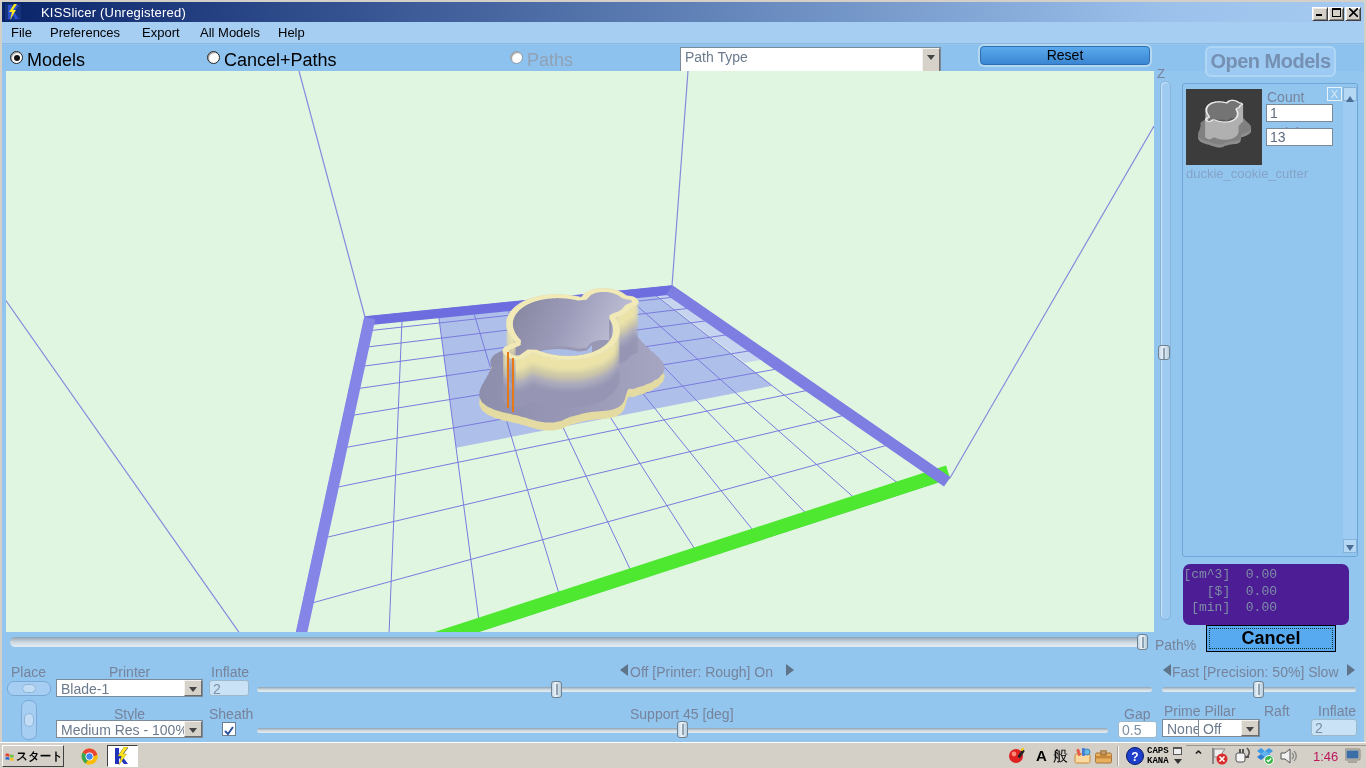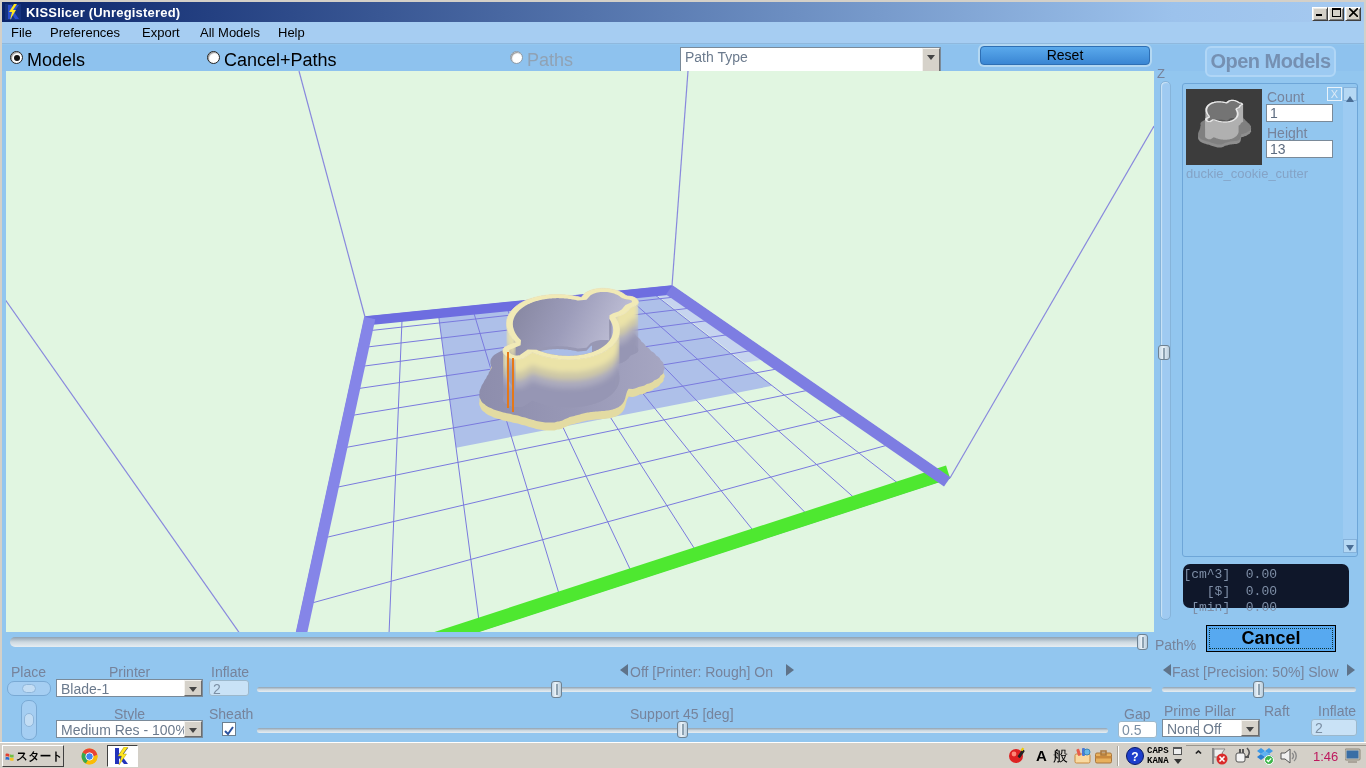--- a/index.html
+++ b/index.html
@@ -1,21 +1,21 @@
 <!DOCTYPE html>
 <html><head><meta charset="utf-8">
 <style>
 *{margin:0;padding:0;box-sizing:border-box}
 html,body{width:1366px;height:768px;overflow:hidden;font-family:"Liberation Sans",sans-serif}
 #screen{position:relative;width:1366px;height:768px;background:#d4d0c8}
 #win{position:absolute;left:0;top:0;width:1366px;height:742px;background:#92c6ef}
 #frame{position:absolute;left:0;top:0;width:1366px;height:742px;border:2px solid #d4d0c8;border-bottom:none;z-index:60;pointer-events:none}
 .abs{position:absolute}
 #titlebar{position:absolute;left:2px;top:2px;width:1362px;height:20px;background:linear-gradient(90deg,#0a246a,#9cc2ec 86%,#a6caf0);display:flex;align-items:center}
-#titletext{color:#fff;font-weight:bold;font-size:13px;margin-left:5px;letter-spacing:.2px}
+#titletext{color:#fff;font-weight:normal;font-size:13px;margin-left:20px;letter-spacing:.2px}
 .wbtn{position:absolute;top:5px;width:16px;height:14px;background:#d4d0c8;border:1px solid;border-color:#fff #404040 #404040 #fff;box-shadow:inset 1px 1px 0 #ecebe5,inset -1px -1px 0 #808080;font-size:9px;text-align:center;line-height:12px;color:#000}
 #menubar{position:absolute;left:2px;top:22px;width:1362px;height:22px;background:#a6cdf2;border-bottom:1px solid #8fb8dd}
 .mitem{position:absolute;top:3px;font-size:13px;color:#000}
 #toolbar{position:absolute;left:2px;top:45px;width:1362px;height:26px;background:#8ec2ee}
 .radio{position:absolute;top:6px;width:13px;height:13px;border-radius:50%;background:#fff;border:1px solid #222;box-shadow:inset 1px 1px 1px #999}
 .radio.sel:after{content:"";position:absolute;left:2.5px;top:2.5px;width:6px;height:6px;border-radius:50%;background:#111}
 .rlabel{position:absolute;top:5px;font-size:18px;color:#000}
 #viewport{position:absolute;left:6px;top:71px;width:1148px;height:561px;background:#e1f6e1}
 #taskbar{position:absolute;left:0;top:742px;width:1366px;height:26px;background:#d4d0c8;border-top:1px solid #fff}
 .lbl{position:absolute;font-size:14px;color:#76839b}
@@ -203,33 +203,33 @@
           </clipPath>
 <path d="M57.1,15.8 L54.9,17.1 L54.7,17.8 L54.2,18.5 L53.4,19.2 L51.4,20.1 L51.2,20.5 L51.2,37.5 L51.4,37.1 L53.4,36.2 L54.2,35.5 L54.7,34.8 L54.9,34.1 L57.1,32.8 Z" fill="#b0b0b0"></path>
 <path d="M52.6,25.0 L52.6,25.3 L52.6,25.7 L52.5,26.1 L52.5,26.4 L52.4,26.8 L52.3,27.1 L52.1,27.5 L52.0,27.8 L51.8,28.1 L51.6,28.5 L51.4,28.8 L51.2,29.1 L50.9,29.4 L50.7,29.7 L50.4,30.0 L50.1,30.3 L49.8,30.5 L49.4,30.8 L49.1,31.1 L48.7,31.3 L48.4,31.5 L48.0,31.8 L47.6,32.0 L47.1,32.2 L46.7,32.4 L46.2,32.5 L45.8,32.7 L45.3,32.9 L44.8,33.0 L44.3,33.1 L43.8,33.3 L43.3,33.4 L42.8,33.5 L42.2,33.5 L41.7,33.6 L41.1,33.7 L40.6,33.7 L40.0,33.7 L39.5,33.7 L38.9,33.7 L38.3,33.7 L37.7,33.7 L37.2,33.7 L36.6,33.6 L36.0,33.6 L35.4,33.5 L34.9,33.4 L34.3,33.3 L33.7,33.2 L33.1,33.1 L32.6,32.9 L32.0,32.8 L31.4,32.6 L30.9,32.4 L30.3,32.2 L29.8,32.1 L29.3,31.8 L28.7,31.6 L28.2,31.4 L27.7,31.2 L24.7,33.2 L23.5,33.3 L22.5,33.2 L21.7,33.0 L20.9,32.6 L20.2,32.3 L19.7,31.8 L19.3,31.3 L19.1,30.7 L19.1,47.7 L19.3,48.3 L19.7,48.8 L20.2,49.3 L20.9,49.6 L21.7,50.0 L22.5,50.2 L23.5,50.3 L24.7,50.2 L27.7,48.2 L28.2,48.4 L28.7,48.6 L29.3,48.8 L29.8,49.1 L30.3,49.2 L30.9,49.4 L31.4,49.6 L32.0,49.8 L32.6,49.9 L33.1,50.1 L33.7,50.2 L34.3,50.3 L34.9,50.4 L35.4,50.5 L36.0,50.6 L36.6,50.6 L37.2,50.7 L37.7,50.7 L38.3,50.7 L38.9,50.7 L39.5,50.7 L40.0,50.7 L40.6,50.7 L41.1,50.7 L41.7,50.6 L42.2,50.5 L42.8,50.5 L43.3,50.4 L43.8,50.3 L44.3,50.1 L44.8,50.0 L45.3,49.9 L45.8,49.7 L46.2,49.5 L46.7,49.4 L47.1,49.2 L47.6,49.0 L48.0,48.8 L48.4,48.5 L48.7,48.3 L49.1,48.1 L49.4,47.8 L49.8,47.5 L50.1,47.3 L50.4,47.0 L50.7,46.7 L50.9,46.4 L51.2,46.1 L51.4,45.8 L51.6,45.5 L51.8,45.1 L52.0,44.8 L52.1,44.5 L52.3,44.1 L52.4,43.8 L52.5,43.4 L52.5,43.1 L52.6,42.7 L52.6,42.3 L52.6,42.0 Z" fill="#b0b0b0"></path>
 <path d="M22.2,27.3 L21.9,26.9 L21.6,26.6 L21.3,26.2 L21.1,25.8 L20.8,25.5 L20.6,25.1 L20.4,24.8 L20.2,24.4 L20.0,24.0 L19.9,23.6 L19.8,23.3 L19.6,22.9 L19.5,22.5 L19.5,22.1 L19.4,21.8 L19.4,21.4 L19.4,21.0 L19.4,38.0 L19.4,38.4 L19.4,38.8 L19.5,39.1 L19.5,39.5 L19.6,39.9 L19.8,40.3 L19.9,40.6 L20.0,41.0 L20.2,41.4 L20.4,41.8 L20.6,42.1 L20.8,42.5 L21.1,42.8 L21.3,43.2 L21.6,43.6 L21.9,43.9 L22.2,44.3 Z" fill="#b0b0b0"></path>
 <path d="M53.9,13.4 L55.1,13.5 L56.0,13.9 L56.7,14.4 L57.1,15.0 L57.1,15.8 L54.9,17.1 L54.7,17.8 L54.2,18.5 L53.4,19.2 L51.4,20.1 L51.2,20.5 L51.4,20.9 L51.6,21.2 L51.8,21.6 L52.0,22.0 L52.1,22.4 L52.2,22.7 L52.4,23.1 L52.5,23.5 L52.5,23.9 L52.6,24.2 L52.6,24.6 L52.6,25.0 L52.6,25.3 L52.6,25.7 L52.5,26.1 L52.5,26.4 L52.4,26.8 L52.3,27.1 L52.1,27.5 L52.0,27.8 L51.8,28.1 L51.6,28.5 L51.4,28.8 L51.2,29.1 L50.9,29.4 L50.7,29.7 L50.4,30.0 L50.1,30.3 L49.8,30.5 L49.4,30.8 L49.1,31.1 L48.7,31.3 L48.4,31.5 L48.0,31.8 L47.6,32.0 L47.1,32.2 L46.7,32.4 L46.2,32.5 L45.8,32.7 L45.3,32.9 L44.8,33.0 L44.3,33.1 L43.8,33.3 L43.3,33.4 L42.8,33.5 L42.2,33.5 L41.7,33.6 L41.1,33.7 L40.6,33.7 L40.0,33.7 L39.5,33.7 L38.9,33.7 L38.3,33.7 L37.7,33.7 L37.2,33.7 L36.6,33.6 L36.0,33.6 L35.4,33.5 L34.9,33.4 L34.3,33.3 L33.7,33.2 L33.1,33.1 L32.6,32.9 L32.0,32.8 L31.4,32.6 L30.9,32.4 L30.3,32.2 L29.8,32.1 L29.3,31.8 L28.7,31.6 L28.2,31.4 L27.7,31.2 L24.7,33.2 L23.5,33.3 L22.5,33.2 L21.7,33.0 L20.9,32.6 L20.2,32.3 L19.7,31.8 L19.3,31.3 L19.1,30.7 L19.1,30.0 L19.5,29.2 L22.6,27.6 L22.2,27.3 L21.9,26.9 L21.6,26.6 L21.3,26.2 L21.1,25.8 L20.8,25.5 L20.6,25.1 L20.4,24.8 L20.2,24.4 L20.0,24.0 L19.9,23.6 L19.8,23.3 L19.6,22.9 L19.5,22.5 L19.5,22.1 L19.4,21.8 L19.4,21.4 L19.4,21.0 L19.4,20.7 L19.4,20.3 L19.5,19.9 L19.5,19.6 L19.6,19.2 L19.7,18.9 L19.9,18.5 L20.0,18.2 L20.2,17.9 L20.4,17.5 L20.6,17.2 L20.8,16.9 L21.1,16.6 L21.3,16.3 L21.6,16.0 L21.9,15.7 L22.2,15.5 L22.6,15.2 L22.9,14.9 L23.3,14.7 L23.6,14.5 L24.0,14.2 L24.4,14.0 L24.9,13.8 L25.3,13.6 L25.8,13.5 L26.2,13.3 L26.7,13.1 L27.2,13.0 L27.7,12.9 L28.2,12.7 L28.7,12.6 L29.2,12.5 L29.8,12.5 L30.3,12.4 L30.9,12.3 L31.4,12.3 L32.0,12.3 L32.5,12.3 L33.1,12.3 L33.7,12.3 L34.3,12.3 L34.8,12.3 L35.4,12.4 L36.0,12.4 L36.6,12.5 L37.1,12.6 L37.7,12.7 L38.3,12.8 L38.9,12.9 L39.4,13.1 L40.0,13.2 L40.8,12.8 L42.1,11.7 L43.2,11.2 L44.3,10.9 L45.3,10.8 L46.3,10.8 L47.3,10.8 L48.3,10.9 L49.2,11.1 L50.1,11.4 L50.9,11.7 L51.7,12.1 L52.4,12.5 L53.0,13.0 Z M53.5,14.5 L54.7,14.6 L55.0,14.7 L55.1,14.9 L55.3,15.1 L55.5,15.0 L53.4,16.3 L52.9,17.2 L52.6,17.7 L52.1,18.2 L50.1,19.1 L49.3,20.3 L49.7,21.1 L49.9,21.4 L50.0,21.8 L50.2,22.1 L50.3,22.4 L50.4,22.8 L50.5,23.1 L50.6,23.4 L50.7,23.8 L50.7,24.1 L50.8,24.4 L50.8,24.8 L50.8,25.1 L50.7,25.4 L50.7,25.7 L50.6,26.0 L50.5,26.4 L50.4,26.7 L50.3,27.0 L50.2,27.3 L50.0,27.6 L49.9,27.9 L49.7,28.1 L49.5,28.4 L49.3,28.7 L49.0,29.0 L48.8,29.2 L48.5,29.5 L48.2,29.7 L47.9,29.9 L47.6,30.2 L47.3,30.4 L47.0,30.6 L46.6,30.8 L46.3,31.0 L45.9,31.2 L45.5,31.3 L45.1,31.5 L44.7,31.6 L44.3,31.8 L43.8,31.9 L43.4,32.0 L42.9,32.1 L42.5,32.2 L42.0,32.3 L41.5,32.4 L41.1,32.4 L40.6,32.5 L40.1,32.5 L39.6,32.5 L39.1,32.5 L38.6,32.5 L38.1,32.5 L37.6,32.5 L37.0,32.5 L36.5,32.4 L36.0,32.4 L35.5,32.3 L35.0,32.2 L34.5,32.1 L34.0,32.0 L33.4,31.9 L32.9,31.8 L32.4,31.7 L31.9,31.5 L31.4,31.4 L31.0,31.2 L30.5,31.0 L30.0,30.9 L29.5,30.7 L29.1,30.5 L26.4,30.2 L23.3,32.2 L23.2,32.1 L22.7,32.0 L22.3,31.9 L21.9,31.8 L21.5,31.6 L21.3,31.3 L21.0,31.0 L20.9,30.7 L20.9,30.4 L21.0,30.1 L24.0,28.5 L23.8,26.8 L23.5,26.5 L23.2,26.2 L23.0,25.9 L22.7,25.5 L22.5,25.2 L22.3,24.9 L22.1,24.6 L22.0,24.2 L21.8,23.9 L21.7,23.6 L21.6,23.2 L21.5,22.9 L21.4,22.6 L21.3,22.2 L21.3,21.9 L21.2,21.6 L21.2,21.2 L21.2,20.9 L21.3,20.6 L21.3,20.3 L21.4,20.0 L21.5,19.6 L21.6,19.3 L21.7,19.0 L21.8,18.7 L22.0,18.4 L22.1,18.1 L22.3,17.9 L22.5,17.6 L22.7,17.3 L23.0,17.0 L23.2,16.8 L23.5,16.5 L23.8,16.3 L24.1,16.1 L24.4,15.8 L24.7,15.6 L25.0,15.4 L25.4,15.2 L25.7,15.0 L26.1,14.8 L26.5,14.7 L26.9,14.5 L27.3,14.4 L27.7,14.2 L28.2,14.1 L28.6,14.0 L29.1,13.9 L29.5,13.8 L30.0,13.7 L30.5,13.6 L30.9,13.6 L31.4,13.5 L31.9,13.5 L32.4,13.5 L32.9,13.5 L33.4,13.5 L33.9,13.5 L34.4,13.5 L35.0,13.5 L35.5,13.6 L36.0,13.6 L36.5,13.7 L37.0,13.8 L37.5,13.9 L38.0,14.0 L38.6,14.1 L39.1,14.2 L40.8,14.4 L42.3,13.7 L43.6,12.6 L44.3,12.3 L45.1,12.1 L45.9,12.0 L46.7,12.0 L47.4,12.0 L48.1,12.1 L48.8,12.2 L49.5,12.4 L50.1,12.7 L50.7,13.0 L51.2,13.3 L52.0,13.8 Z" fill="#e8e8e8" fill-rule="evenodd"></path>
 </svg>
   </div>
   <span class="lbl" style="left:1267px;top:89px">Count</span>
   <div class="input" style="left:1266px;top:104px;width:67px;height:18px">1</div>
   <span class="lbl" style="left:1267px;top:125px">Height</span>
-  <div class="input" style="left:1266px;top:140px;width:67px;height:18px">13</div>
+  <div class="input" style="left:1266px;top:128px;width:67px;height:18px">13</div>
   <div class="abs" style="left:1327px;top:87px;width:15px;height:14px;border:1px solid #e8f2fa;color:#dceaf6;font-size:11px;text-align:center;line-height:12px">X</div>
   <span class="lbl" style="left:1186px;top:166px;font-size:13px;color:#84a3c6">duckie_cookie_cutter</span>
 
   <div class="abs" style="left:1343px;top:87px;width:14px;height:466px;background:#9dcbf2"></div>
   <div class="abs" style="left:1343px;top:87px;width:14px;height:14px;background:#b5d8f4;border:1px solid #86b2da">
         <div style="position:absolute;left:2px;top:4px;border:4px solid transparent;border-bottom:6px solid #4a6e96"></div>
       </div>
   <div class="abs" style="left:1343px;top:539px;width:14px;height:14px;background:#b5d8f4;border:1px solid #86b2da">
         <div style="position:absolute;left:2px;top:5px;border:4px solid transparent;border-top:6px solid #4a6e96"></div>
       </div>
 
-  <div class="abs" style="left:1183px;top:564px;width:166px;height:44px;border-radius:7px;background:#0f172a;font-family:'Liberation Mono',monospace;font-size:13px;color:#7e8ea6;text-align:right;padding:3px 72px 0 0;line-height:16.5px;white-space:pre">[cm^3]  0.00
+  <div class="abs" style="left:1183px;top:564px;width:166px;height:61px;border-radius:7px;background:#4c1d95;font-family:'Liberation Mono',monospace;font-size:13px;color:#7e8ea6;text-align:right;padding:3px 72px 0 0;line-height:16.5px;white-space:pre">[cm^3]  0.00
    [$]  0.00
  [min]  0.00</div>
 
   <div class="abs" style="left:1206px;top:625px;width:130px;height:27px;background:#57a9f0;border:1px solid #000;font-weight:bold;font-size:18px;text-align:center;line-height:24px;color:#000"><div style="position:absolute;left:2px;top:2px;right:2px;bottom:2px;border:1px dotted #133">​</div>Cancel</div>
 
   <div class="track" style="left:10px;top:637px;width:1138px;height:10px;border-radius:5px"></div>
   <div class="knob" style="left:1137px;top:634px;height:16px"></div>
   <span class="lbl" style="left:1155px;top:637px">Path%</span>
 
   <span class="lbl" style="left:11px;top:664px">Place</span>

